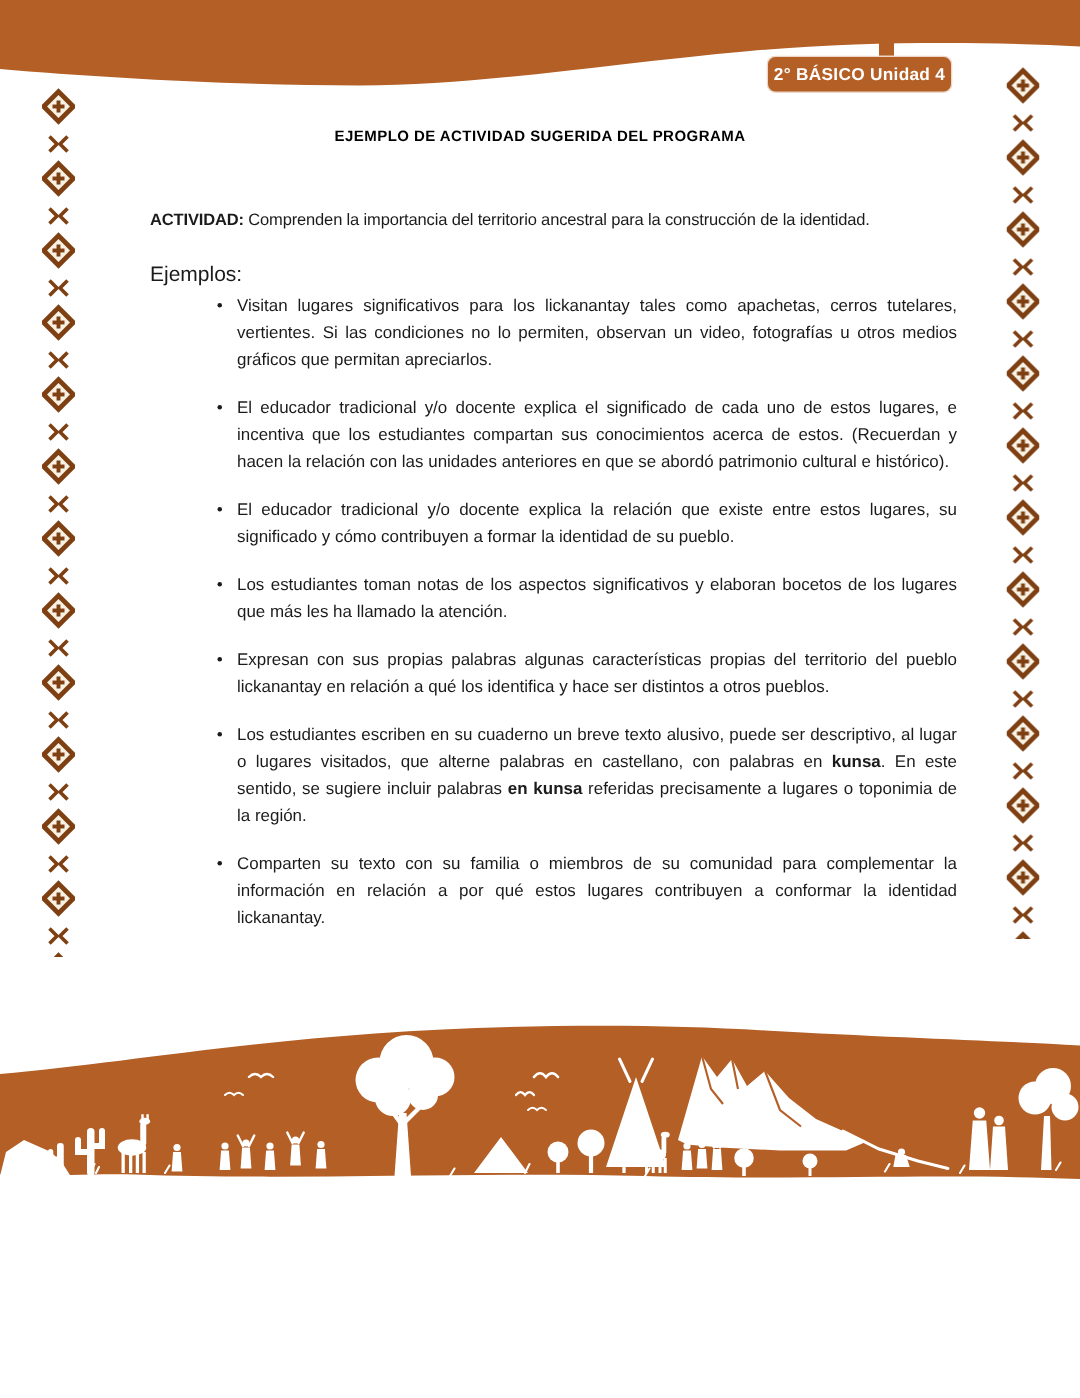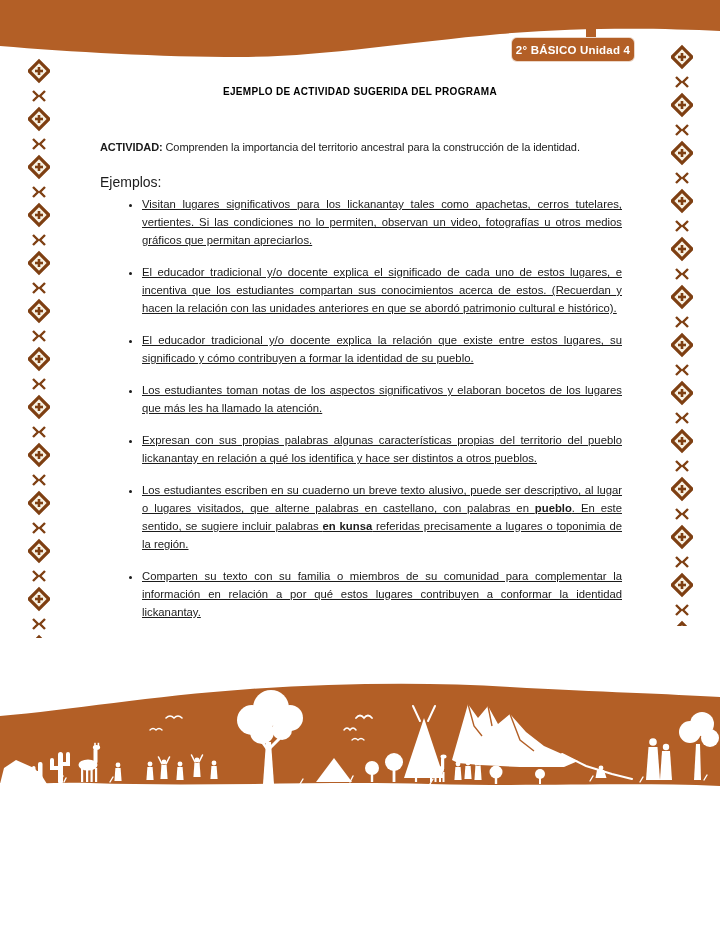--- a/index.html
+++ b/index.html
@@ -28,21 +28,21 @@
 
   
   main{position:absolute;left:100px;top:86px;width:520px;}
   .title{margin:0 0 24px 0;font-size:10px;font-weight:bold;text-align:center;color:#000;letter-spacing:.3px;}
   .eje-box{background:var(--eje-orange);color:#fff;font-weight:bold;font-size:11.3px;line-height:16px;
            padding:6px 10px 7px 10px;box-sizing:border-box;width:518px;}
   .activity{margin:42px 0 0 0;font-size:11px;line-height:17px;white-space:nowrap;letter-spacing:-.1px;}
   .activity b{font-weight:bold;}
   .ejemplos{margin:18px 0 0 0;font-size:14px;line-height:17px;}
   ul.examples{margin:4px 0 0 0;padding:0 0 0 30px;list-style:disc;}
-  ul.examples li{width:480px;margin:0 0 14px 12px;font-size:11.3px;line-height:18px;text-align:justify;text-decoration:underline;}
+  ul.examples li{width:480px;margin:0 0 14px 28px;font-size:11.3px;line-height:18px;text-align:justify;}
   ul.examples li b{font-weight:bold;}
 
   
   .footer-svg{position:absolute;left:0;bottom:0;display:block;}
   .sil{fill:#fff;}
   .sil-line{stroke:#fff;fill:none;stroke-linecap:round;}
   .ridge{stroke:var(--banner-brown);fill:none;stroke-width:1.4;}
 </style>
 </head>
 <body>
@@ -92,21 +92,21 @@
     </p>
 
     <p class="ejemplos">Ejemplos:</p>
 
     <ul class="examples">
         <li><span>Visitan lugares significativos para los lickanantay tales como apachetas, cerros tutelares, vertientes. Si las condiciones no lo permiten, observan un video, fotografías u otros medios gráficos que permitan apreciarlos.</span></li>
         <li><span>El educador tradicional y/o docente explica el significado de cada uno de estos lugares, e incentiva que los estudiantes compartan sus conocimientos acerca de estos. (Recuerdan y hacen la relación con las unidades anteriores en que se abordó patrimonio cultural e histórico).</span></li>
         <li><span>El educador tradicional y/o docente explica la relación que existe entre estos lugares, su significado y cómo contribuyen a formar la identidad de su pueblo.</span></li>
         <li><span>Los estudiantes toman notas de los aspectos significativos y elaboran bocetos de los lugares que más les ha llamado la atención.</span></li>
         <li><span>Expresan con sus propias palabras algunas características propias del territorio del pueblo lickanantay en relación a qué los identifica y hace ser distintos a otros pueblos.</span></li>
-        <li><span>Los estudiantes escriben en su cuaderno un breve texto alusivo, puede ser descriptivo, al lugar o lugares visitados, que alterne palabras en castellano, con palabras en </span><b>pueblo</b><span>. En este sentido, se sugiere incluir palabras </span><b>en kunsa</b><span> referidas precisamente a lugares o toponimia de la región.</span></li>
+        <li><span>Los estudiantes escriben en su cuaderno un breve texto alusivo, puede ser descriptivo, al lugar o lugares visitados, que alterne palabras en castellano, con palabras en </span><b>kunsa</b><span>. En este sentido, se sugiere incluir palabras </span><b>en kunsa</b><span> referidas precisamente a lugares o toponimia de la región.</span></li>
         <li><span>Comparten su texto con su familia o miembros de su comunidad para complementar la información en relación a por qué estos lugares contribuyen a conformar la identidad lickanantay.</span></li>
       </ul>
   </main>
 
   <svg class="footer-svg" width="720" height="142" viewBox="0 0 720 142" aria-hidden="true">
 
     <path class="fill-brown" d="M0,58 C70,52 150,38 250,31 C340,25 430,24 510,29 C600,34 670,36 720,39 L720,128 C620,124 540,129 430,126 C320,123 200,129 90,125 C60,124 20,127 0,125 Z"></path>
 
     <defs>
       <g id="personStand">

